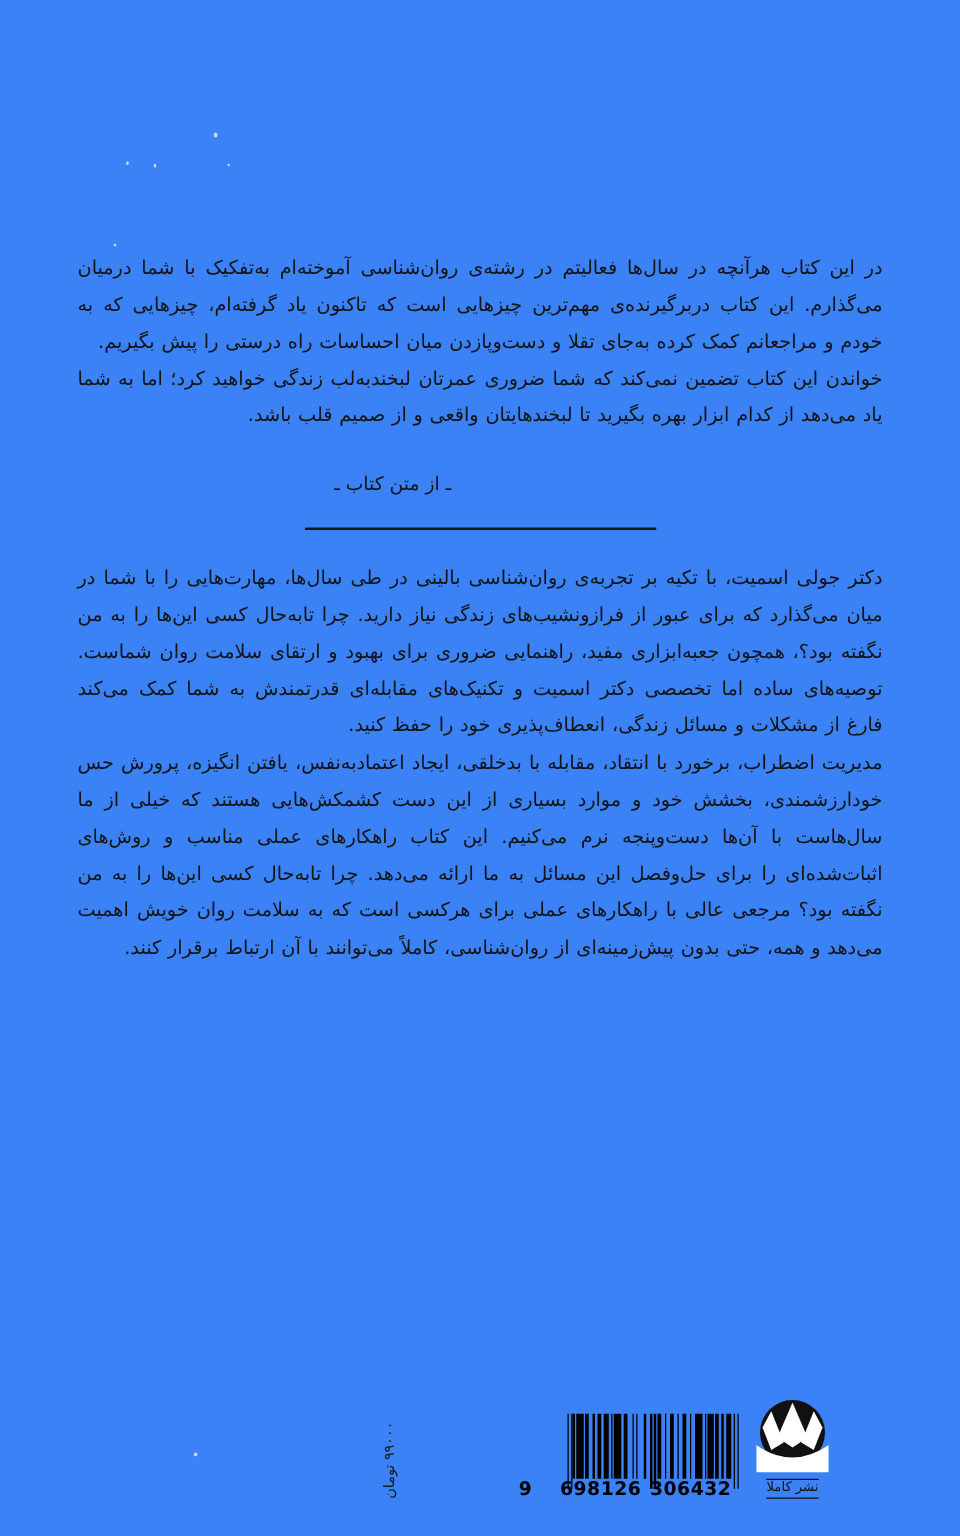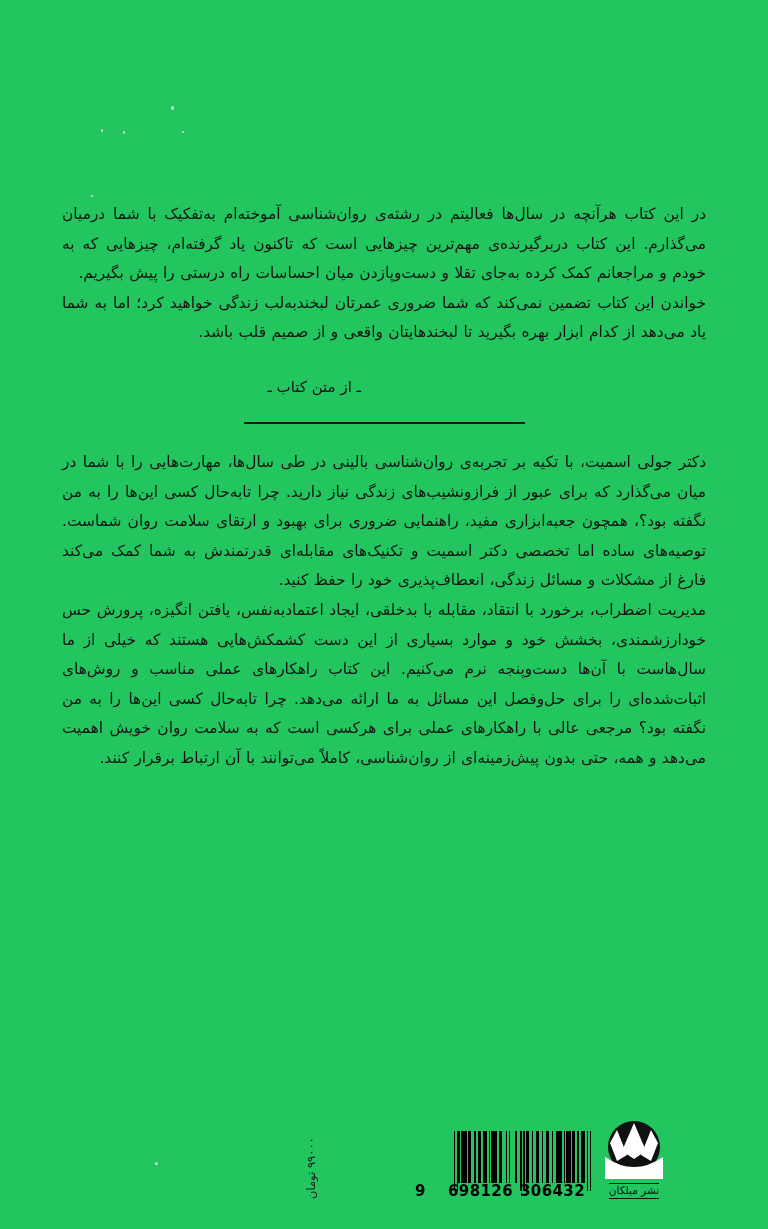--- a/index.html
+++ b/index.html
@@ -4,21 +4,21 @@
 <style>
   html, body {
     margin: 0;
     padding: 0;
     background: #ffffff;
   }
   .page {
     position: relative;
     width: 768px;
     height: 1229px;
-    background: #22c55e;
+    background: #3b82f6;
     overflow: hidden;
     font-family: "DejaVu Sans", "Liberation Sans", sans-serif;
     color: #131313;
   }
 
   
   .content {
     position: absolute;
     right: 62px;
     left: 62px;
@@ -269,18 +269,18 @@
     <div class="publisher">
       <div class="logo-mark">
         <svg viewBox="0 0 58 58" width="58" height="58" aria-hidden="true">
           <circle cx="29" cy="26" r="26" fill="#111111"></circle>
           <path d="M29 2 L41 30 L29 38 L17 30 Z" fill="#ffffff"></path>
           <path d="M12 9 L22 34 L12 40 L5 22 Z" fill="#ffffff"></path>
           <path d="M46 9 L53 22 L46 40 L36 34 Z" fill="#ffffff"></path>
           <path d="M0 36 Q29 56 58 36 L58 58 L0 58 Z" fill="#ffffff"></path>
         </svg>
       </div>
-      <div class="pub-name">نشر میلکان</div>
+      <div class="pub-name">نشر کاملا</div>
     </div>
 
   </div>
 
 </div>
 
 </body></html>

